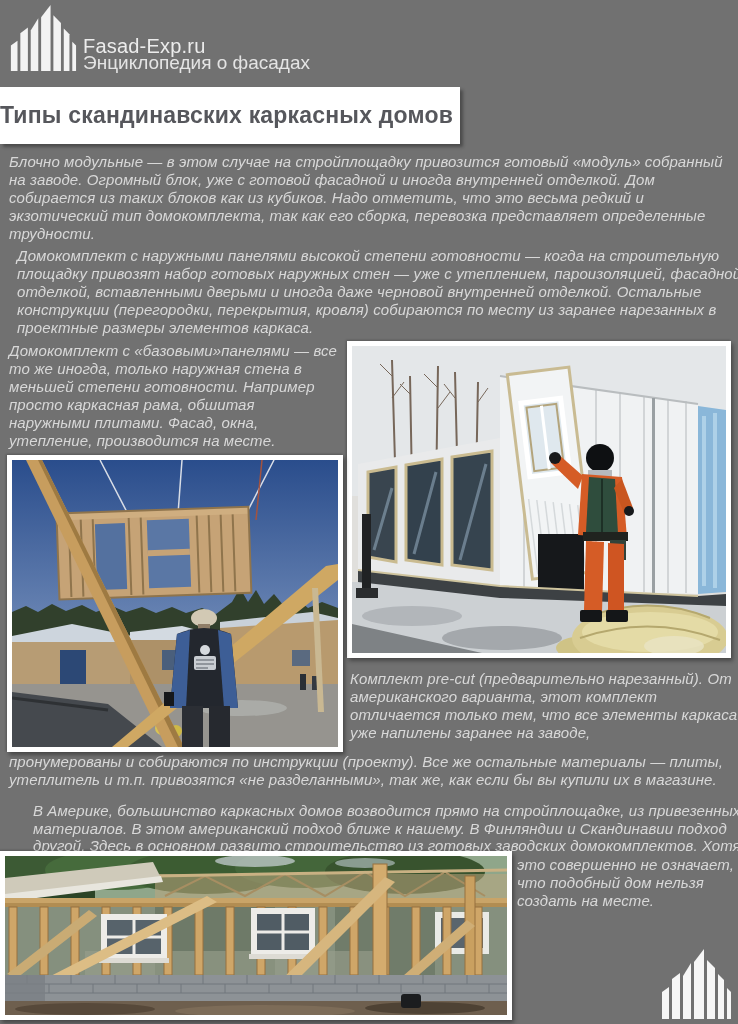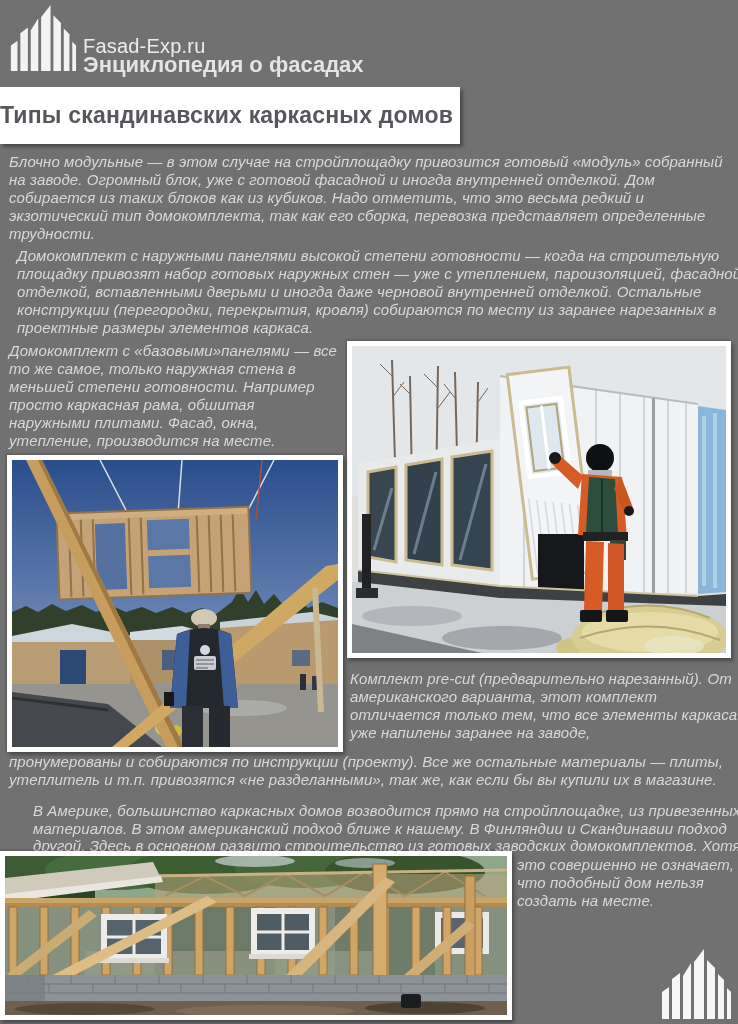--- a/index.html
+++ b/index.html
@@ -4,21 +4,21 @@
 <style>
   html,body{margin:0;padding:0;background:#4a4a4a;}
   #page{
     position:relative; width:738px; height:1024px; margin:0 auto;
     background:#717171; overflow:hidden;
     font-family:"Liberation Sans", sans-serif;
   }
   
   .logo-icon{position:absolute; left:9px; top:4px;}
   .brand{position:absolute; left:83px; top:27px; font-size:20px; color:#ececec; letter-spacing:.2px;margin-top:8px;}
-  .tagline{position:absolute; left:83px; top:52px; font-size:22px; color:#e4e4e4;font-weight:bold;}
+  .tagline{position:absolute; left:83px; top:52px; font-size:19px; color:#e4e4e4;}
   
   .title-box{
     position:absolute; left:0; top:87px; width:460px; height:57px;
     background:#ffffff; box-shadow:3px 3px 3px rgba(30,30,30,.45);
   }
   .title-box span{
     display:block; line-height:57px;
     font-size:23px; font-weight:bold; color:#56575c; letter-spacing:.2px;
     white-space:nowrap;
   }
@@ -67,21 +67,21 @@
     <div class="brand">Fasad-Exp.ru</div>
     <div class="tagline">Энциклопедия о фасадах</div>
   </div>
 
   <div class="title-box">
     <span>Типы скандинавских каркасных домов</span>
   </div>
 
   <div class="para" id="p1">Блочно модульные — в этом случае на стройплощадку привозится готовый «модуль» собранный на заводе. Огромный блок, уже с готовой фасадной и иногда внутренней отделкой.  Дом собирается из таких блоков как из кубиков.  Надо отметить, что это весьма редкий и экзотический тип домокомплекта, так как его сборка, перевозка представляет определенные трудности.</div>
   <div class="para" id="p2">Домокомплект с наружными панелями высокой степени готовности — когда на строительную площадку привозят набор готовых наружных стен — уже с утеплением, пароизоляцией, фасадной отделкой, вставленными дверьми и иногда даже черновой внутренней отделкой. Остальные конструкции (перегородки, перекрытия, кровля) собираются по месту из заранее нарезанных в проектные размеры элементов каркаса.</div>
-  <div class="para" id="p3">Домокомплект с «базовыми»панелями — все то же самое, только наружная стена в меньшей степени готовности. Например просто каркасная рама, обшитая наружными плитами. Фасад, окна, утепление, производится на месте.</div>
+  <div class="para" id="p3">Домокомплект с «базовыми»панелями — все то же иногда, только наружная стена в меньшей степени готовности. Например просто каркасная рама, обшитая наружными плитами. Фасад, окна, утепление, производится на месте.</div>
   <div class="para" id="p5">пронумерованы и собираются по инструкции (проекту).  Все же остальные материалы — плиты, утеплитель и т.п. привозятся «не разделанными», так же, как если бы вы купили  их в магазине.</div>
   <div class="para" id="p4">Комплект pre-cut (предварительно нарезанный).  От американского варианта, этот комплект отличается только тем, что все элементы каркаса уже напилены заранее на заводе,</div>
   <div class="para" id="p6">В Америке, большинство каркасных домов возводится прямо на стройплощадке, из привезенных материалов. В этом американский подход ближе к нашему.  В Финляндии и Скандинавии подход другой. Здесь в основном развито строительство из готовых заводских домокомплектов.  Хотя</div>
   <div class="para" id="p6b">это совершенно не означает, что подобный дом нельзя создать на месте.</div>
 
   <div class="photo" id="photo-right">
     <svg width="374" height="307" viewBox="0 0 374 307">
       <rect width="374" height="307" fill="#e4e7e9"></rect>
       <rect y="150" width="374" height="157" fill="#ddd8d1" opacity=".55"></rect>
       <g stroke="#77675a" fill="none" stroke-width="2">

